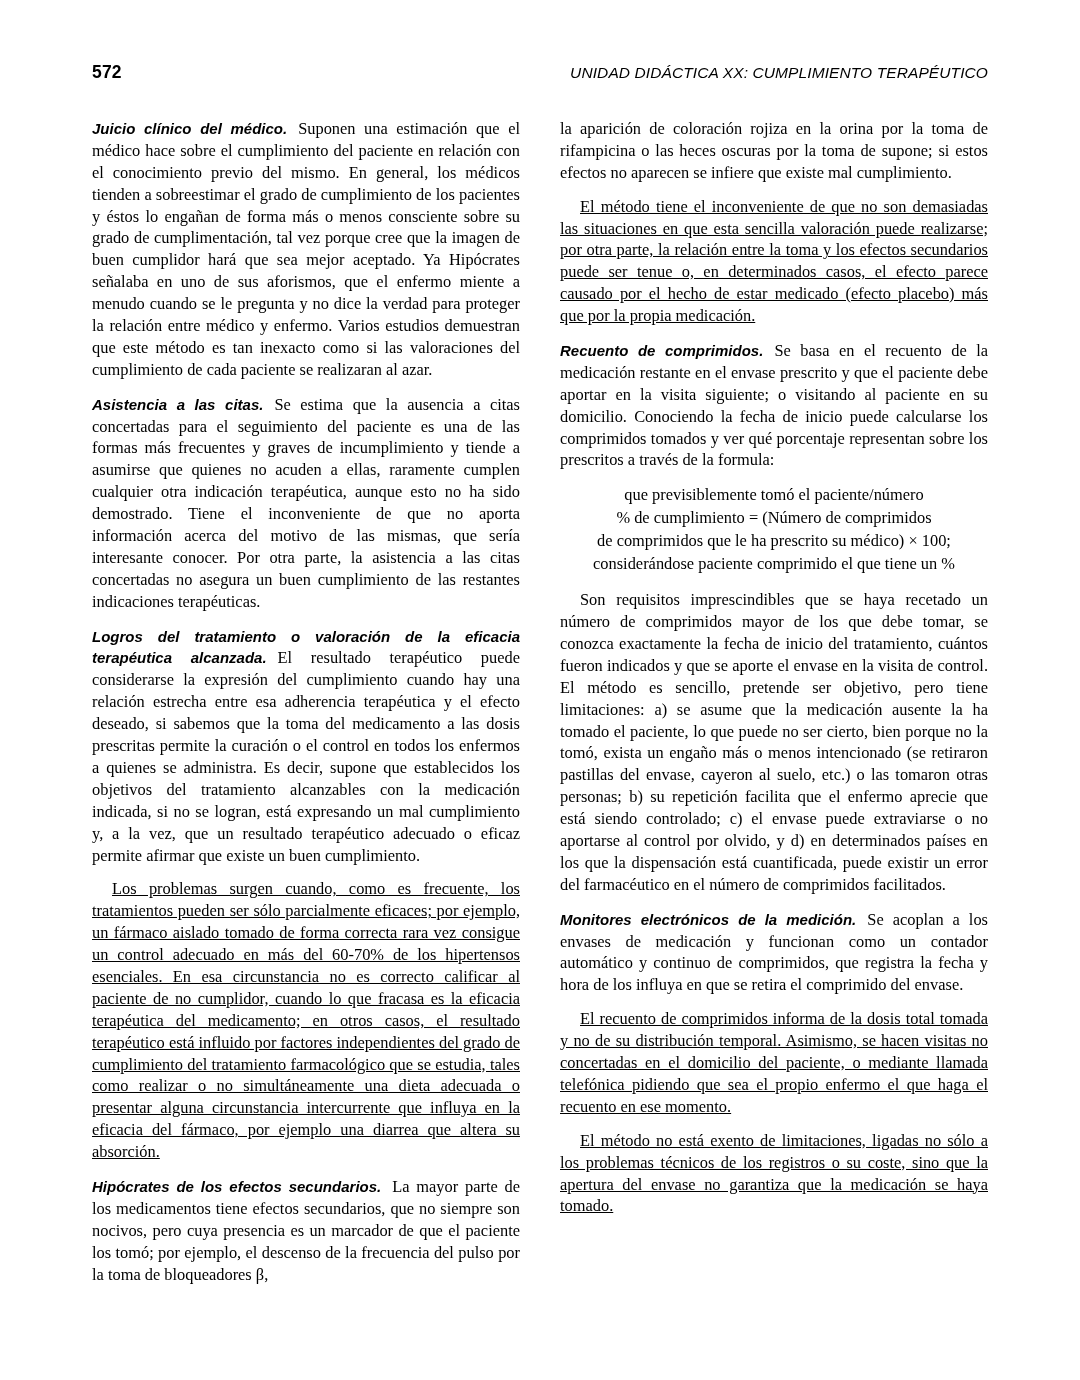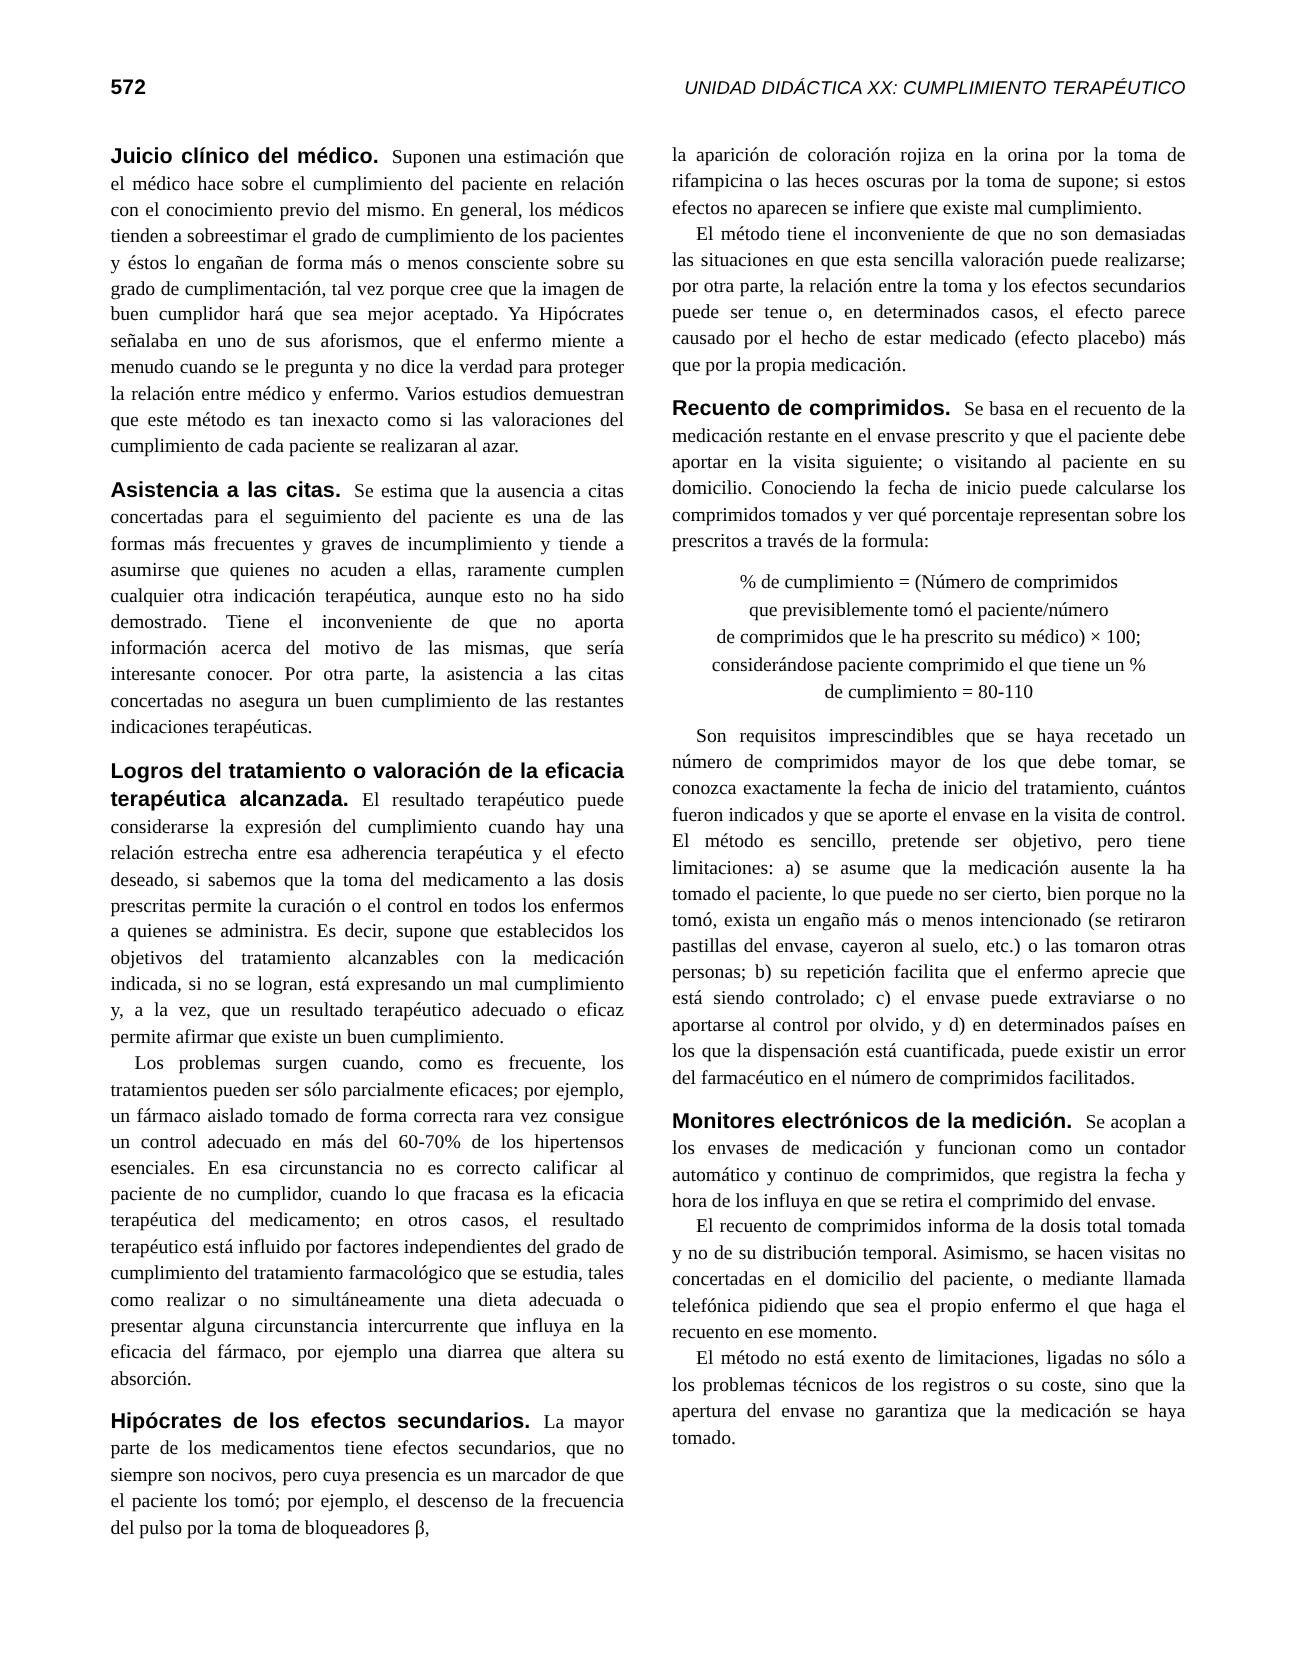--- a/index.html
+++ b/index.html
@@ -59,29 +59,31 @@
     font-size: 16.4px;
     line-height: 1.335;
     text-align: justify;
     text-justify: inter-word;
     hyphens: manual;
   }
   p.indent {
     text-indent: 20px;
   }
   p + p {
-    margin-top: 0;
+    margin-top: 12px;
+    text-decoration: underline;
   }
   .para-block {
     margin-bottom: 13px;
   }
   .runin {
     font-family: "Liberation Sans", sans-serif;
     font-weight: bold;
-    font-size: 18px;
+    font-style: italic;
+    font-size: 15px;
   }
   .runin-gap {
     display: inline-block;
     width: 11px;
   }
   .formula {
     margin: 13px 0 13px 0;
     text-align: center;
     font-size: 16.4px;
     line-height: 1.4;
@@ -128,25 +130,24 @@
       <div class="para-block">
         <p>la aparición de coloración rojiza en la orina por la toma de rifampicina o las heces oscuras por la toma de supone; si estos efectos no aparecen se infiere que existe mal cumplimiento.</p>
         <p class="indent">El método tiene el inconveniente de que no son demasiadas las situaciones en que esta sencilla valoración puede realizarse; por otra parte, la relación entre la toma y los efectos secundarios puede ser tenue o, en determinados casos, el efecto parece causado por el hecho de estar medicado (efecto placebo) más que por la propia medicación.</p>
       </div>
 
       <div class="para-block">
         <p><span class="runin">Recuento de comprimidos.</span><span class="runin-gap"></span><span>Se basa en el recuento de la medicación restante en el envase prescrito y que el paciente debe aportar en la visita siguiente; o visitando al paciente en su domicilio. Conociendo la fecha de inicio puede calcularse los comprimidos tomados y ver qué porcentaje representan sobre los prescritos a través de la formula:</span></p>
       </div>
 
       <div class="formula">
+        <div>que previsiblemente tomó el paciente/número</div>
         <div>% de cumplimiento = (Número de comprimidos</div>
-        <div>que previsiblemente tomó el paciente/número</div>
         <div>de comprimidos que le ha prescrito su médico) × 100;</div>
         <div>considerándose paciente comprimido el que tiene un %</div>
-        <div>de cumplimiento = 80-110</div>
       </div>
 
       <div class="para-block">
         <p class="indent">Son requisitos imprescindibles que se haya recetado un número de comprimidos mayor de los que debe tomar, se conozca exactamente la fecha de inicio del tratamiento, cuántos fueron indicados y que se aporte el envase en la visita de control. El método es sencillo, pretende ser objetivo, pero tiene limitaciones: a) se asume que la medicación ausente la ha tomado el paciente, lo que puede no ser cierto, bien porque no la tomó, exista un engaño más o menos intencionado (se retiraron pastillas del envase, cayeron al suelo, etc.) o las tomaron otras personas; b) su repetición facilita que el enfermo aprecie que está siendo controlado; c) el envase puede extraviarse o no aportarse al control por olvido, y d) en determinados países en los que la dispensación está cuantificada, puede existir un error del farmacéutico en el número de comprimidos facilitados.</p>
       </div>
 
       <div class="para-block">
         <p><span class="runin">Monitores electrónicos de la medición.</span><span class="runin-gap"></span><span>Se acoplan a los envases de medicación y funcionan como un contador automático y continuo de comprimidos, que registra la fecha y hora de los influya en que se retira el comprimido del envase.</span></p>
         <p class="indent">El recuento de comprimidos informa de la dosis total tomada y no de su distribución temporal. Asimismo, se hacen visitas no concertadas en el domicilio del paciente, o mediante llamada telefónica pidiendo que sea el propio enfermo el que haga el recuento en ese momento.</p>
         <p class="indent">El método no está exento de limitaciones, ligadas no sólo a los problemas técnicos de los registros o su coste, sino que la apertura del envase no garantiza que la medicación se haya tomado.</p>

